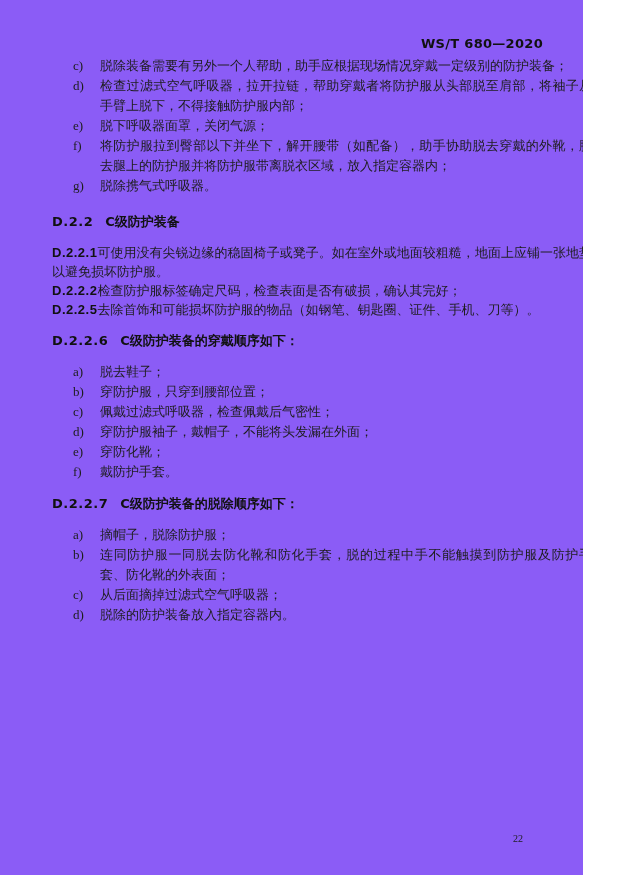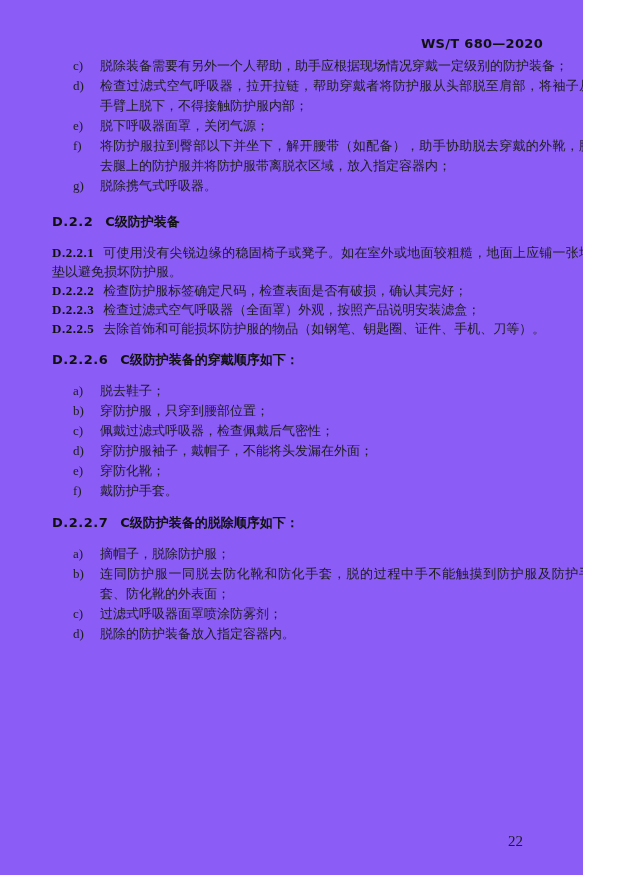--- a/index.html
+++ b/index.html
@@ -48,33 +48,32 @@
     font-weight: 700;
     font-size: 13px;
     font-family: "DejaVu Sans", "Liberation Sans", sans-serif;
     color: #111;
   }
   .sec-heading .hnum { letter-spacing: 0.5px; margin-right: 12px; }
   
   .clauses { margin-top: 11px; line-height: 19px; }
   .clause { text-align: justify; }
   .clause .cnum {
-    font-family: Liberation Serif, serif;
+    font-family: Liberation Sans, sans-serif;
     font-weight: 700;
     letter-spacing: 0.5px;
-    margin-right: 9px;
     color: #111;
   }
   .sub-list { margin-top: 11px; }
   .heading-gap { margin-top: 12px; }
   .page-number {
     position: absolute;
     top: 833px;
     right: 60px;
-    font-size: 15px;
+    font-size: 10px;
     font-family: "Liberation Serif", "DejaVu Serif", serif;
     color: #1d1d1d;
   }
 </style>
 </head>
 <body>
 
 <div class="page">
 
   <div class="doc-number">WS/T 680—2020</div>
@@ -107,23 +106,20 @@
     <div class="sec-heading">
       <span class="hnum">D.2.2</span><span class="htitle">C级防护装备</span>
     </div>
 
     <div class="clauses">
       <p class="clause">
         <span class="cnum">D.2.2.1</span><span>可使用没有尖锐边缘的稳固椅子或凳子。如在室外或地面较粗糙，地面上应铺一张地垫以避免损坏防护服。</span>
       </p>
       <p class="clause">
         <span class="cnum">D.2.2.2</span><span>检查防护服标签确定尺码，检查表面是否有破损，确认其完好；</span>
-      </p>
-      <p class="clause">
-        <span class="cnum">D.2.2.3</span><span>检查过滤式空气呼吸器（全面罩）外观，按照产品说明安装滤盒；</span>
       </p>
       <p class="clause">
         <span class="cnum">D.2.2.5</span><span>去除首饰和可能损坏防护服的物品（如钢笔、钥匙圈、证件、手机、刀等）。</span>
       </p>
     </div>
 
     <div class="sec-heading heading-gap">
       <span class="hnum">D.2.2.6</span><span class="htitle">C级防护装备的穿戴顺序如下：</span>
     </div>
 
@@ -162,21 +158,21 @@
       <div class="li">
         <span class="lbl">a)</span>
         <span class="txt">摘帽子，脱除防护服；</span>
       </div>
       <div class="li">
         <span class="lbl">b)</span>
         <span class="txt">连同防护服一同脱去防化靴和防化手套，脱的过程中手不能触摸到防护服及防护手套、防化靴的外表面；</span>
       </div>
       <div class="li">
         <span class="lbl">c)</span>
-        <span class="txt">过滤式呼吸器面罩喷涂防雾剂；</span>
+        <span class="txt">从后面摘掉过滤式空气呼吸器；</span>
       </div>
       <div class="li">
         <span class="lbl">d)</span>
         <span class="txt">脱除的防护装备放入指定容器内。</span>
       </div>
     </div>
 
   </div>
 
   <div class="page-number">22</div>

